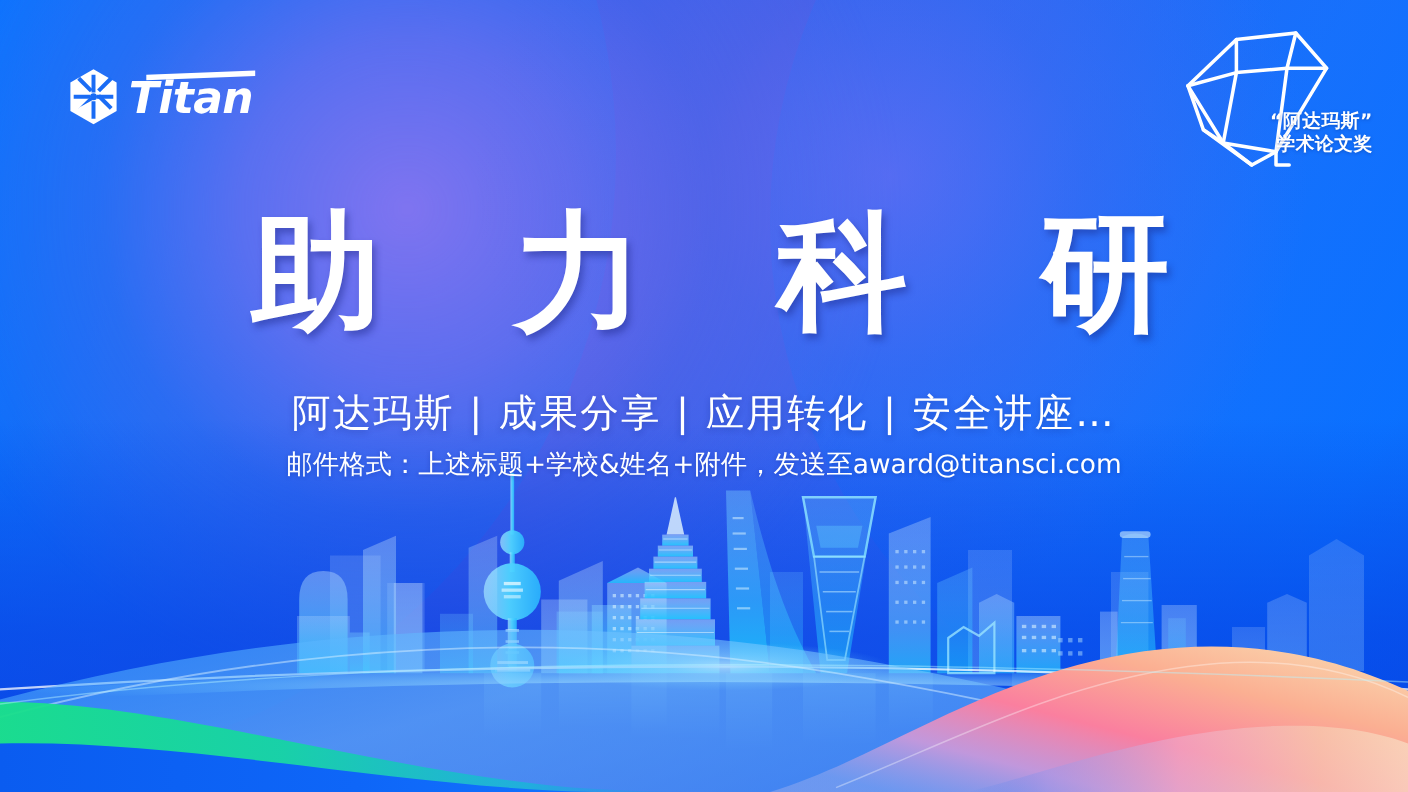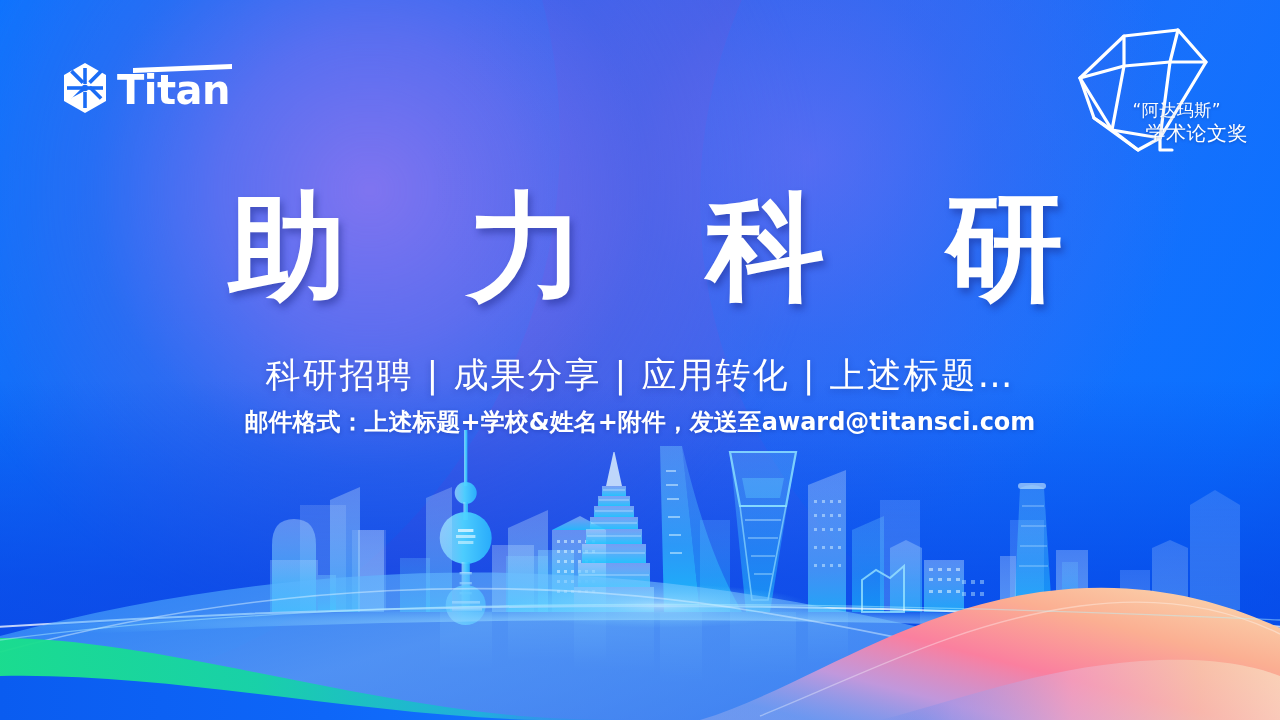--- a/index.html
+++ b/index.html
@@ -73,20 +73,21 @@
   
   .logo-wrap{
     position:absolute;left:62px;top:62px;
     display:flex;align-items:center;gap:9px;
     height:52px;
   }
   .logo-mark{width:46px;height:52px;flex:0 0 auto;}
   .logo-word{
     display:flex;align-items:flex-end;gap:0;
     position:relative;
+    font-style:italic;
   }
   .logo-latin{
     font-family:"DejaVu Sans","Liberation Sans",sans-serif;
     font-weight:700;
     font-size:40px;
     letter-spacing:-0.5px;
     color:#ffffff;
     line-height:1;
     position:relative;
     padding-top:4px;
@@ -110,29 +111,29 @@
 
   
   .award{
     position:absolute;right:20px;top:18px;
     width:240px;height:150px;
   }
   .award svg{position:absolute;left:0;top:0;}
   .award-text{
     position:absolute;
     right:12px;top:82px;
-    text-align:center;
+    text-align:right;
     color:#fff;
     font-family:"DejaVu Sans","Liberation Sans",sans-serif;
-    font-weight:400;
+    font-weight:700;
     line-height:1.25;
     text-shadow:0 1px 3px rgba(0,30,110,.35);
   }
   .award-text .l1{font-size:17px;letter-spacing:.5px;}
-  .award-text .l2{font-size:20px;letter-spacing:.5px;margin-left:40px;}
+  .award-text .l2{font-size:17px;letter-spacing:.5px;margin-left:40px;}
 
   
   .headline{
     position:absolute;left:12px;right:0;top:186px;
     text-align:center;
     font-family:"DejaVu Sans","Liberation Sans",sans-serif;
     font-weight:700;
     font-size:118px;
     line-height:1.05;
     color:#ffffff;
@@ -149,21 +150,21 @@
     font-size:35px;
     color:#ffffff;
     letter-spacing:2px;
     white-space:nowrap;
     text-shadow:0 2px 6px rgba(10,30,120,.30);
   }
   .mailline{
     position:absolute;left:0;right:0;top:406px;
     text-align:center;
     font-family:"DejaVu Sans","Liberation Sans",sans-serif;
-    font-weight:700;
+    font-weight:400;
     font-size:24px;
     color:#ffffff;
     letter-spacing:0px;
     white-space:nowrap;
     text-shadow:0 1px 4px rgba(10,30,120,.30);
   }
 </style>
 </head>
 <body>
 
@@ -516,16 +517,16 @@
         <polyline points="140,120 140,132 152,132"></polyline>
       </g>
     </svg>
     <div class="award-text">
       <div class="l1">“阿达玛斯”</div>
       <div class="l2">学术论文奖</div>
     </div>
   </div>
 
   <div class="headline">助 力 科 研</div>
-  <div class="subline">科研招聘 | 成果分享 | 应用转化 | 上述标题…</div>
+  <div class="subline">阿达玛斯 | 成果分享 | 应用转化 | 安全讲座…</div>
   <div class="mailline">邮件格式：上述标题+学校&amp;姓名+附件，发送至award@titansci.com</div>
 
 </div>
 
 </body></html>

